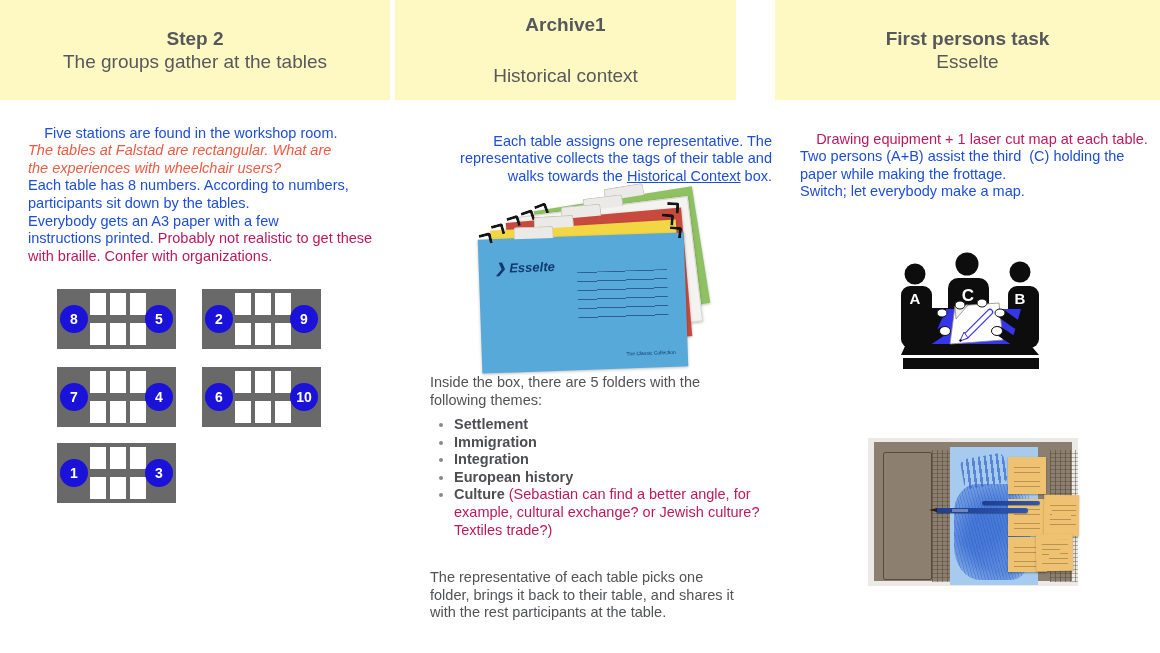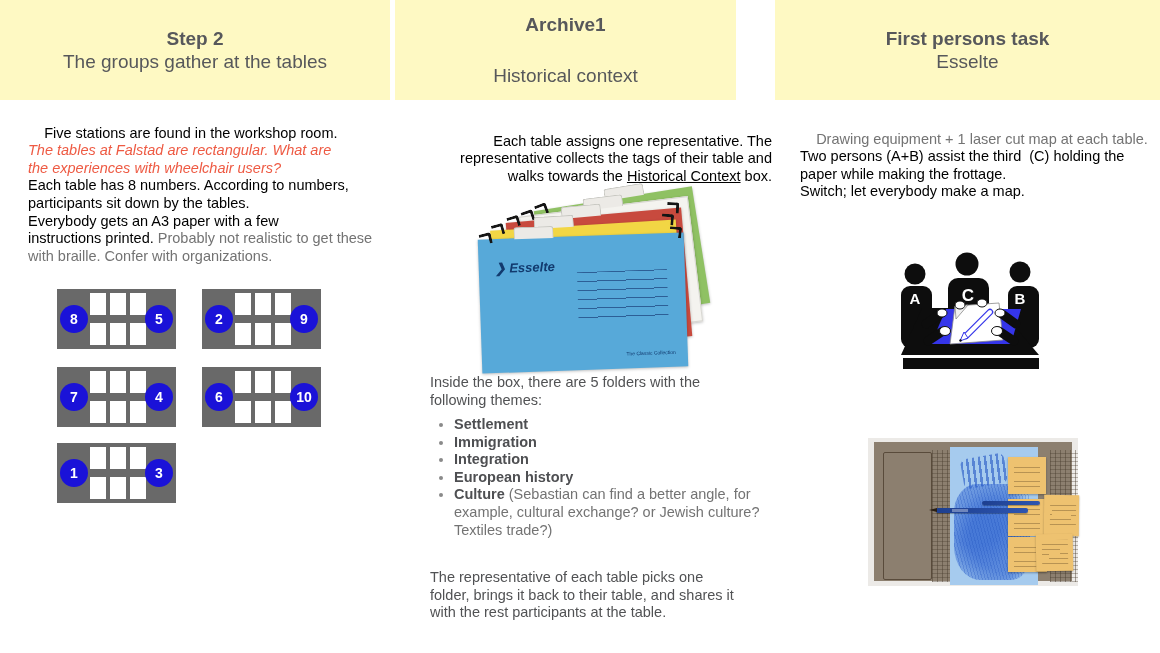--- a/index.html
+++ b/index.html
@@ -10,22 +10,22 @@
   .hdr{position:absolute;top:0;height:100px;background:#fef9c3;display:flex;flex-direction:column;
        justify-content:center;align-items:center;text-align:center;}
   .hdr .t{font-size:19px;font-weight:bold;color:#57585b;line-height:23px;}
   .hdr .s{font-size:19px;color:#57585b;line-height:23px;}
   #hdr1{left:0;width:390px;}
   #hdr2{left:395px;width:341px;gap:28px;}
   #hdr3{left:775px;width:385px;}
 
   
   .para{position:absolute;font-size:14.5px;line-height:17.6px;white-space:pre-wrap;}
-  .gray{color:#000000;}
-  .red{color:#737373;}
+  .gray{color:#1d4ed8;}
+  .red{color:#be185d;}
   .red-italic{color:#ee5a43;font-style:italic;}
   .u{text-decoration:underline;}
   .b{font-weight:bold;color:#4e4f52;}
 
   
   .tdiag{position:absolute;width:119px;height:60px;background:#696969;}
   .sq{position:absolute;width:16px;height:22px;background:#ffffff;}
   .sq.a1{left:33px;top:4px;}  .sq.a2{left:53px;top:4px;}  .sq.a3{left:73px;top:4px;}
   .sq.b1{left:33px;top:34px;} .sq.b2{left:53px;top:34px;} .sq.b3{left:73px;top:34px;}
   .numc{position:absolute;top:16px;width:28px;height:28px;border-radius:50%;background:#1a12d8;

